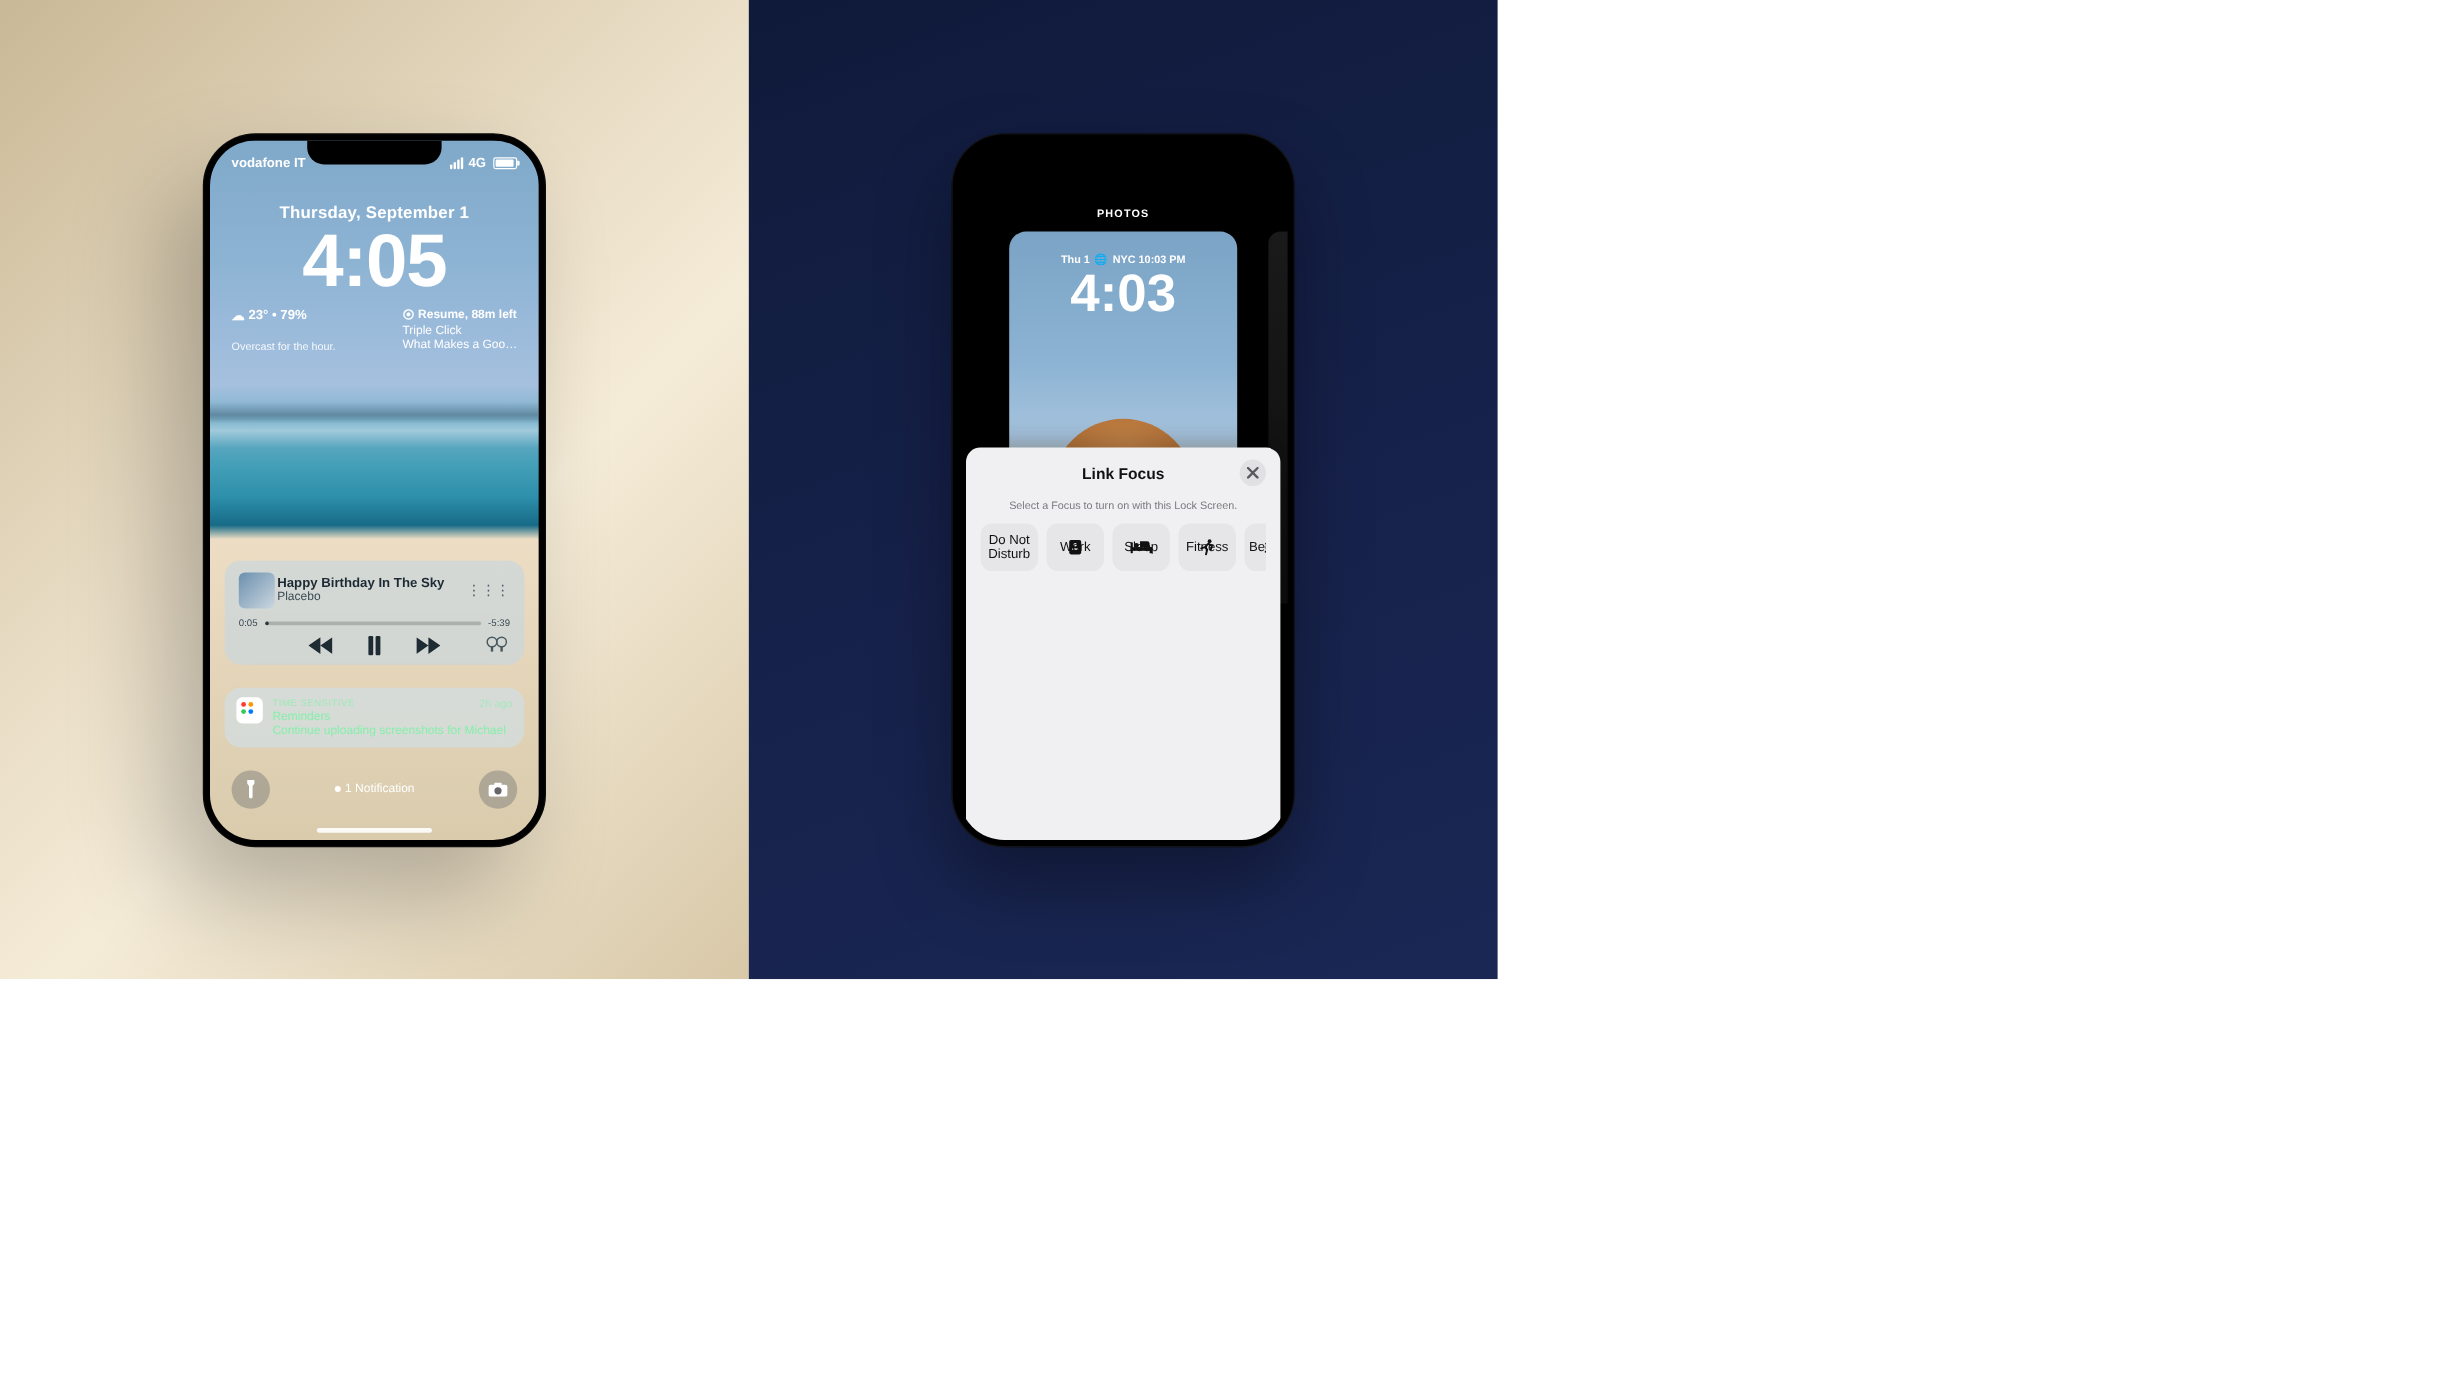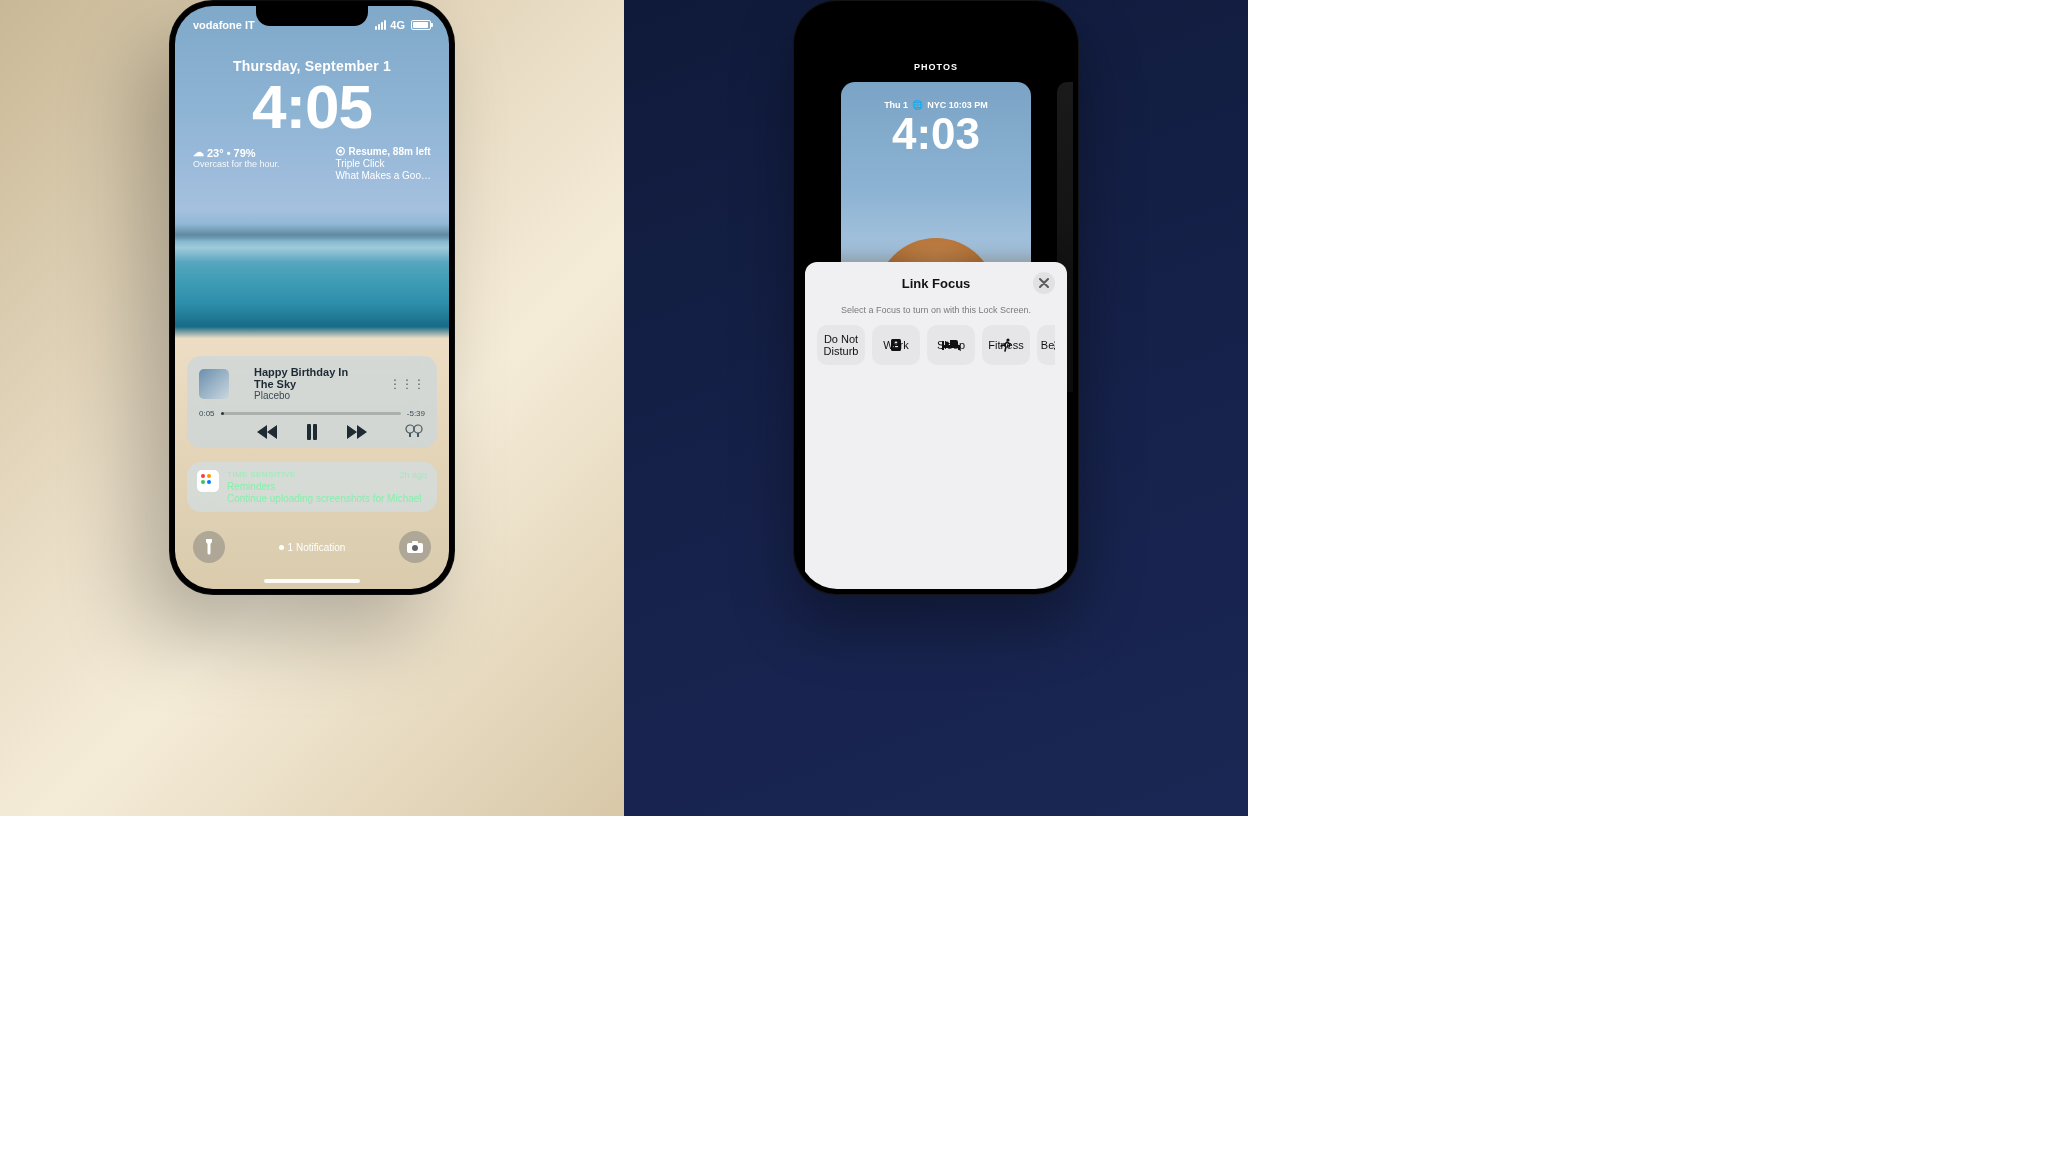--- a/index.html
+++ b/index.html
@@ -1,17 +1,17 @@
 <!DOCTYPE html>
 <html><head>
 <meta charset="utf-8">
 <style>
 *{margin:0;padding:0;box-sizing:border-box;font-family:-apple-system,BlinkMacSystemFont,"SF Pro Display","Helvetica Neue",sans-serif;-webkit-font-smoothing:antialiased}
 body{width:1456px;height:816px;display:flex;overflow:hidden}
-.panel{width:624px;height:816px;position:relative;display:flex;align-items:flex-start;justify-content:center}
+.panel{width:624px;height:816px;position:relative;display:flex;align-items:center;justify-content:center}
 .panel-left{background:linear-gradient(135deg,#c9b896 0%,#e8dcc4 40%,#f5ecd8 60%,#d8c8a8 100%)}
 .panel-right{background:linear-gradient(160deg,#0f1a3a 0%,#16214a 50%,#1a2754 100%)}
 .phone{position:relative;width:286px;height:595px;border-radius:44px;background:#000;box-shadow:0 30px 60px rgba(0,0,0,.35),0 0 0 1px rgba(255,255,255,.08) inset}
 .panel-left .phone{box-shadow:-30px 40px 80px rgba(0,0,0,.25),0 0 0 1px rgba(255,255,255,.05) inset}
 .screen{position:absolute;inset:6px;border-radius:38px;overflow:hidden;background:#000}
 .notch{position:absolute;top:0;left:50%;transform:translateX(-50%);width:112px;height:20px;background:#000;border-radius:0 0 14px 14px;z-index:100}
 
 .wallpaper-left{position:absolute;inset:0;background:linear-gradient(180deg,#7fa8c9 0%,#8eb4d4 18%,#9cbbdb 28%,#a5c0de 35%,#46a0b8 46%,#2d8fab 51%,#176b87 55%,#edddc4 57%,#d9cbac 100%)}
 .sea-line{position:absolute;left:0;right:0;height:24px;top:232px;background:linear-gradient(180deg,rgba(255,255,255,.0),rgba(255,255,255,.35) 40%,rgba(255,255,255,.0))}
 .mountain{position:absolute;top:218px;left:0;right:0;height:18px;background:linear-gradient(180deg,rgba(40,60,75,.0),rgba(40,60,75,.35) 60%,rgba(40,60,75,.0))}
@@ -23,27 +23,27 @@
 .battery{width:20px;height:10px;border:1px solid #fff;border-radius:2px;position:relative;margin-left:2px}
 .battery::after{content:"";position:absolute;right:-3px;top:2px;width:2px;height:4px;background:#fff;border-radius:0 1px 1px 0}
 .battery-fill{position:absolute;inset:1px;width:85%;background:#fff;border-radius:1px}
 
 .ls-top{position:absolute;top:52px;left:0;right:0;text-align:center;color:#fff}
 .ls-date{font-size:14px;font-weight:600;letter-spacing:.2px}
 .ls-time{font-size:62px;font-weight:700;line-height:1;margin-top:2px;letter-spacing:-1px}
 .widgets{position:absolute;top:140px;left:18px;right:18px;display:flex;justify-content:space-between;color:#fff}
 .wl{max-width:130px}
 .wl-line1{font-size:11px;font-weight:600;display:flex;align-items:center;gap:3px}
-.wl-line2{font-size:9px;opacity:.9;margin-top:0}
+.wl-line2{font-size:9px;opacity:.9;margin-top:14px}
 .wr{max-width:110px;text-align:left}
 .wr-line{font-size:10px;font-weight:600;display:flex;align-items:center;gap:3px}
 .wr-sub{font-size:10px;margin-top:1px}
 
 .music{position:absolute;left:12px;right:12px;top:350px;border-radius:14px;background:rgba(200,215,225,.65);backdrop-filter:blur(10px);padding:10px 12px 8px}
-.music-row{display:flex;align-items:center;gap:25px}
+.music-row{display:flex;align-items:center;gap:2px}
 .art{width:30px;height:30px;border-radius:5px;background:linear-gradient(135deg,#6b8fad,#cad7e0);flex-shrink:0}
 .music-title{font-size:11px;font-weight:700;color:#1d2a33}
 .music-artist{font-size:10px;color:#3b4a54}
 .viz{margin-left:auto;color:#4a5a64;font-size:12px}
 .progress{display:flex;align-items:center;gap:6px;margin-top:8px;font-size:8px;color:#3b4a54}
 .track{flex:1;height:3px;background:rgba(0,0,0,.18);border-radius:2px;position:relative}
 .track-fill{position:absolute;left:0;top:0;bottom:0;width:2%;background:#2a3740;border-radius:2px}
 .controls{display:flex;align-items:center;justify-content:center;gap:30px;margin-top:6px;color:#1f2b33}
 .controls .side{font-size:18px}
 .controls .mid{font-size:18px;display:flex;gap:2px}

